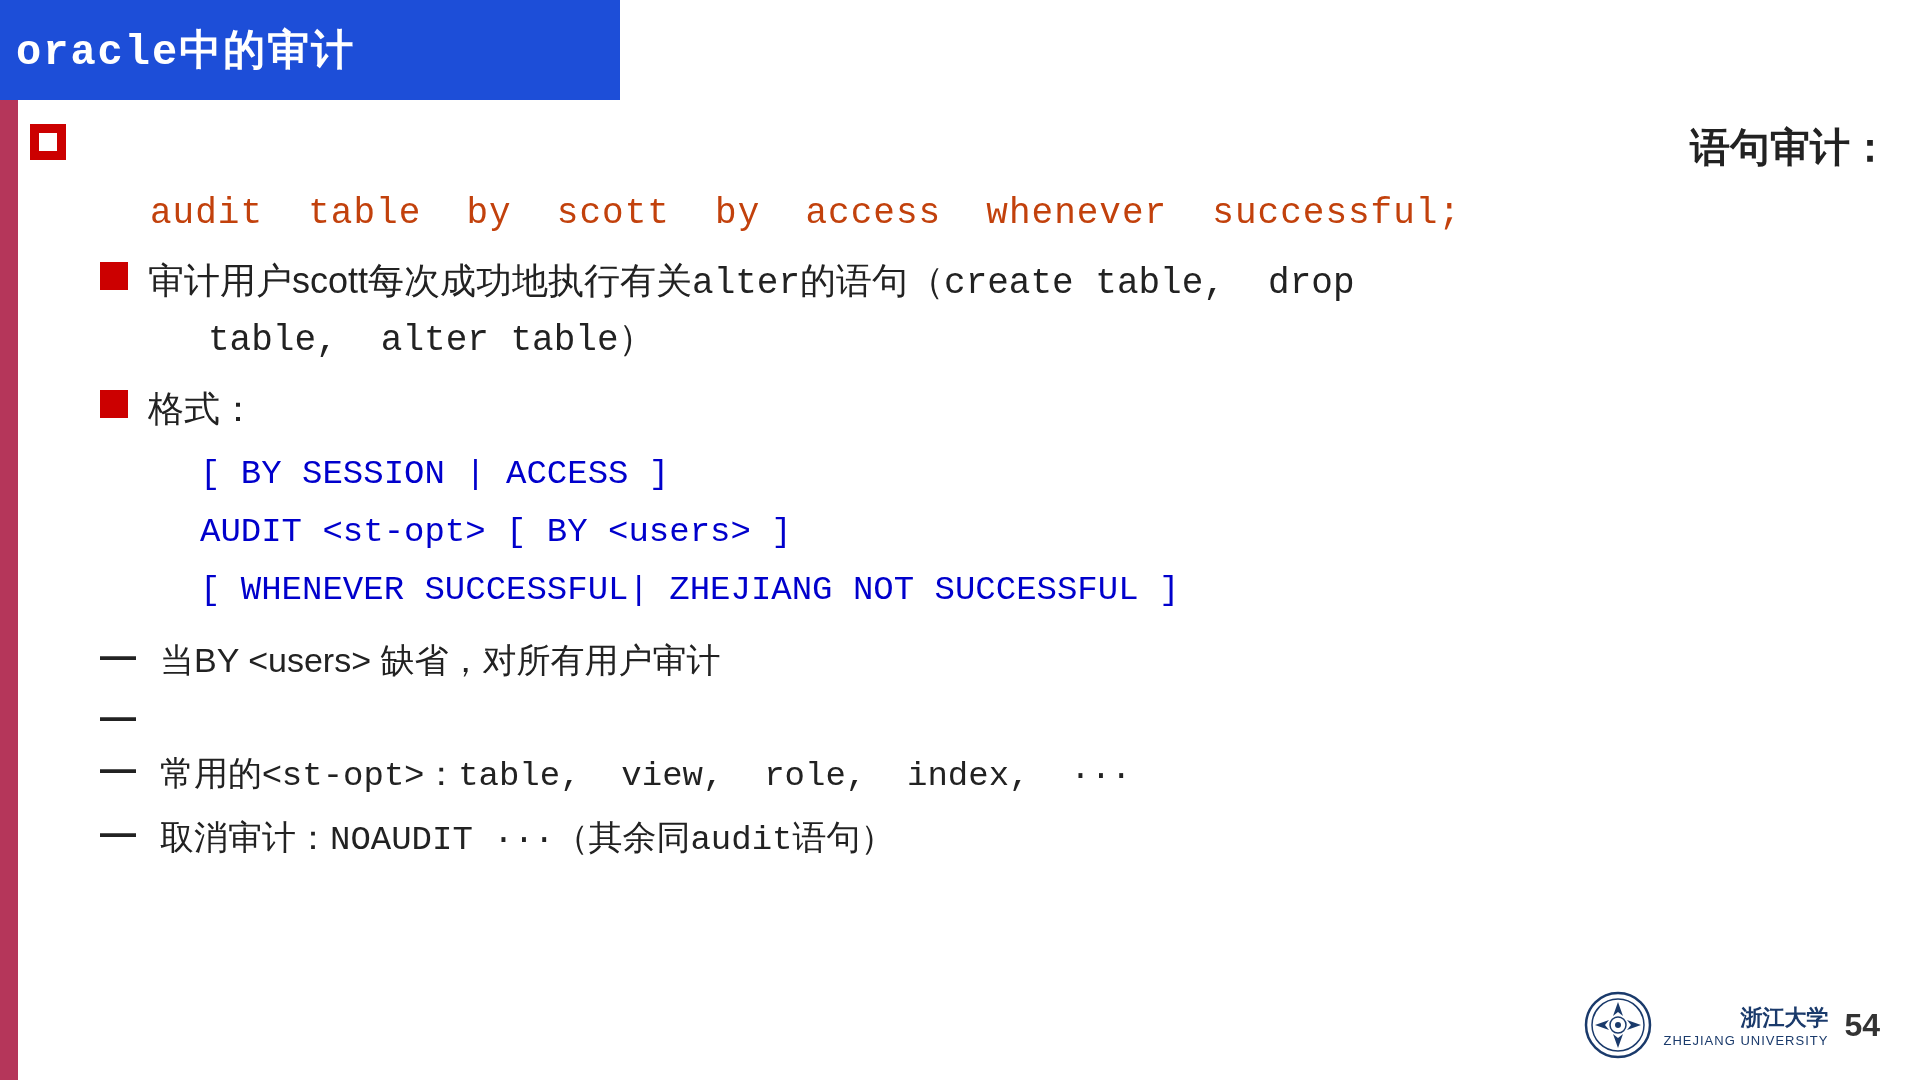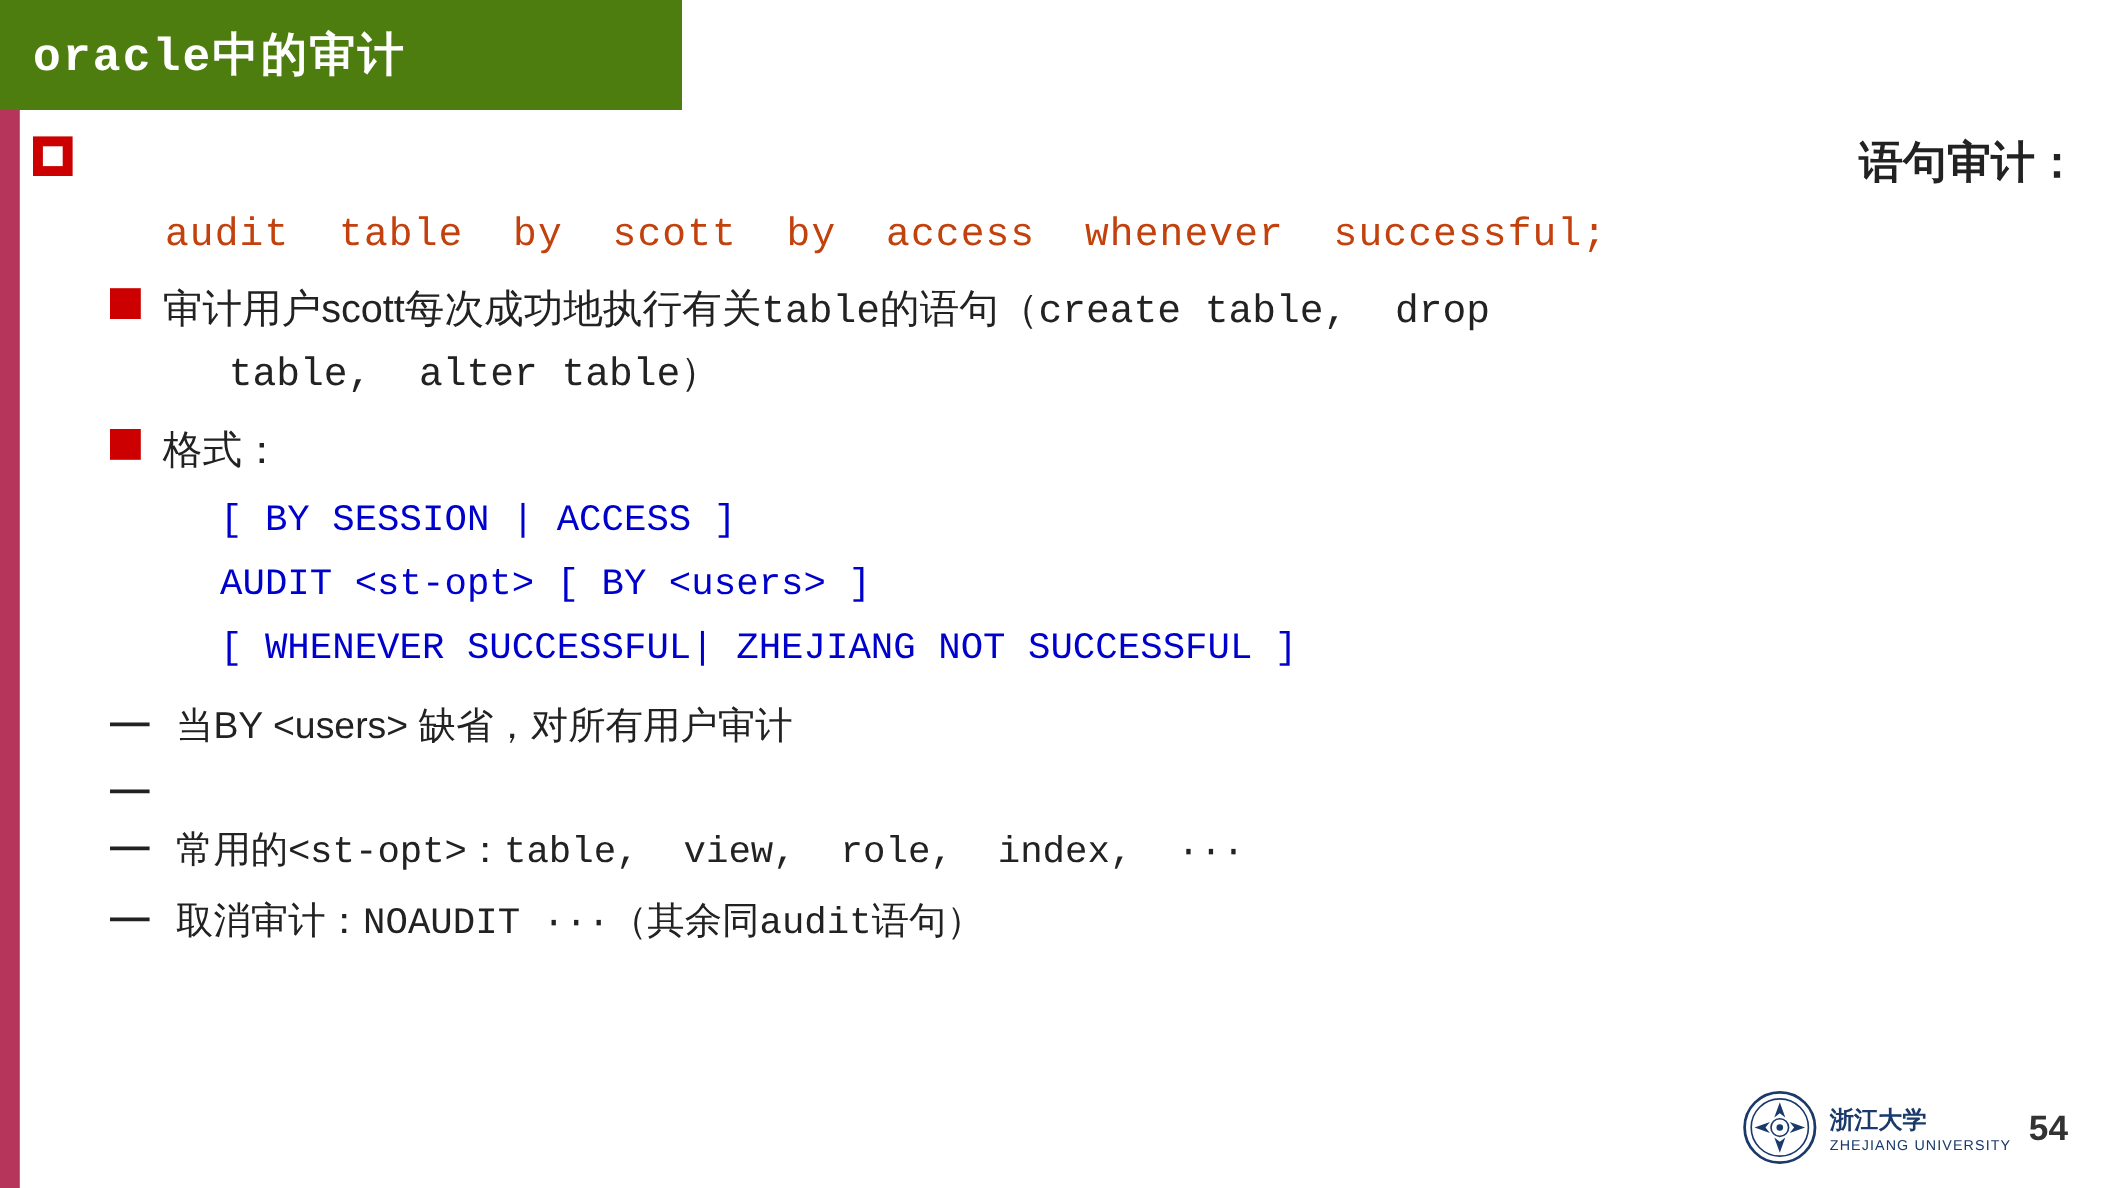--- a/index.html
+++ b/index.html
@@ -23,24 +23,24 @@
       background: #b5365a;
     }
 
     
     .header {
       position: absolute;
       top: 0;
       left: 0;
       width: 620px;
       height: 100px;
-      background: #4d7c0f;
-      display: flex;
-      align-items: center;
-      padding-left: 30px;
+      background: #1d4ed8;
+      display: flex;
+      align-items: center;
+      padding-left: 16px;
     }
 
     .header-title {
       color: #ffffff;
       font-size: 42px;
       font-family: "Courier New", monospace;
       font-weight: bold;
       letter-spacing: 2px;
     }
 
@@ -182,21 +182,21 @@
     
     .logo-area {
       display: flex;
       align-items: center;
       gap: 10px;
     }
 
     .logo-text {
       display: flex;
       flex-direction: column;
-      align-items: flex-start;
+      align-items: flex-end;
     }
 
     .logo-chinese {
       font-size: 22px;
       color: #1a3a6b;
       font-weight: bold;
     }
 
     .logo-english {
       font-size: 13px;
@@ -222,21 +222,21 @@
     <span class="section-title-text">语句审计：</span>
   </div>
 
   <div class="code-line">
     <span>audit&nbsp;&nbsp;table&nbsp;&nbsp;by&nbsp;&nbsp;scott&nbsp;&nbsp;by&nbsp;&nbsp;access&nbsp;&nbsp;whenever&nbsp;&nbsp;successful;</span>
   </div>
 
   <div class="bullet-item">
     <div class="bullet-square"></div>
     <div class="bullet-text">
-      审计用户scott每次成功地执行有关<span class="mono">table</span>的语句（<span class="mono">create table,&nbsp; drop</span>
+      审计用户scott每次成功地执行有关<span class="mono">alter</span>的语句（<span class="mono">create table,&nbsp; drop</span>
       <br><span style="margin-left:0">&nbsp;&nbsp;&nbsp;&nbsp;&nbsp;&nbsp;<span class="mono">table,&nbsp; alter table</span>）</span>
     </div>
   </div>
 
   <div class="bullet-item" style="margin-bottom:8px">
     <div class="bullet-square"></div>
     <div class="bullet-text">格式：</div>
   </div>
 
   <div class="format-block">

